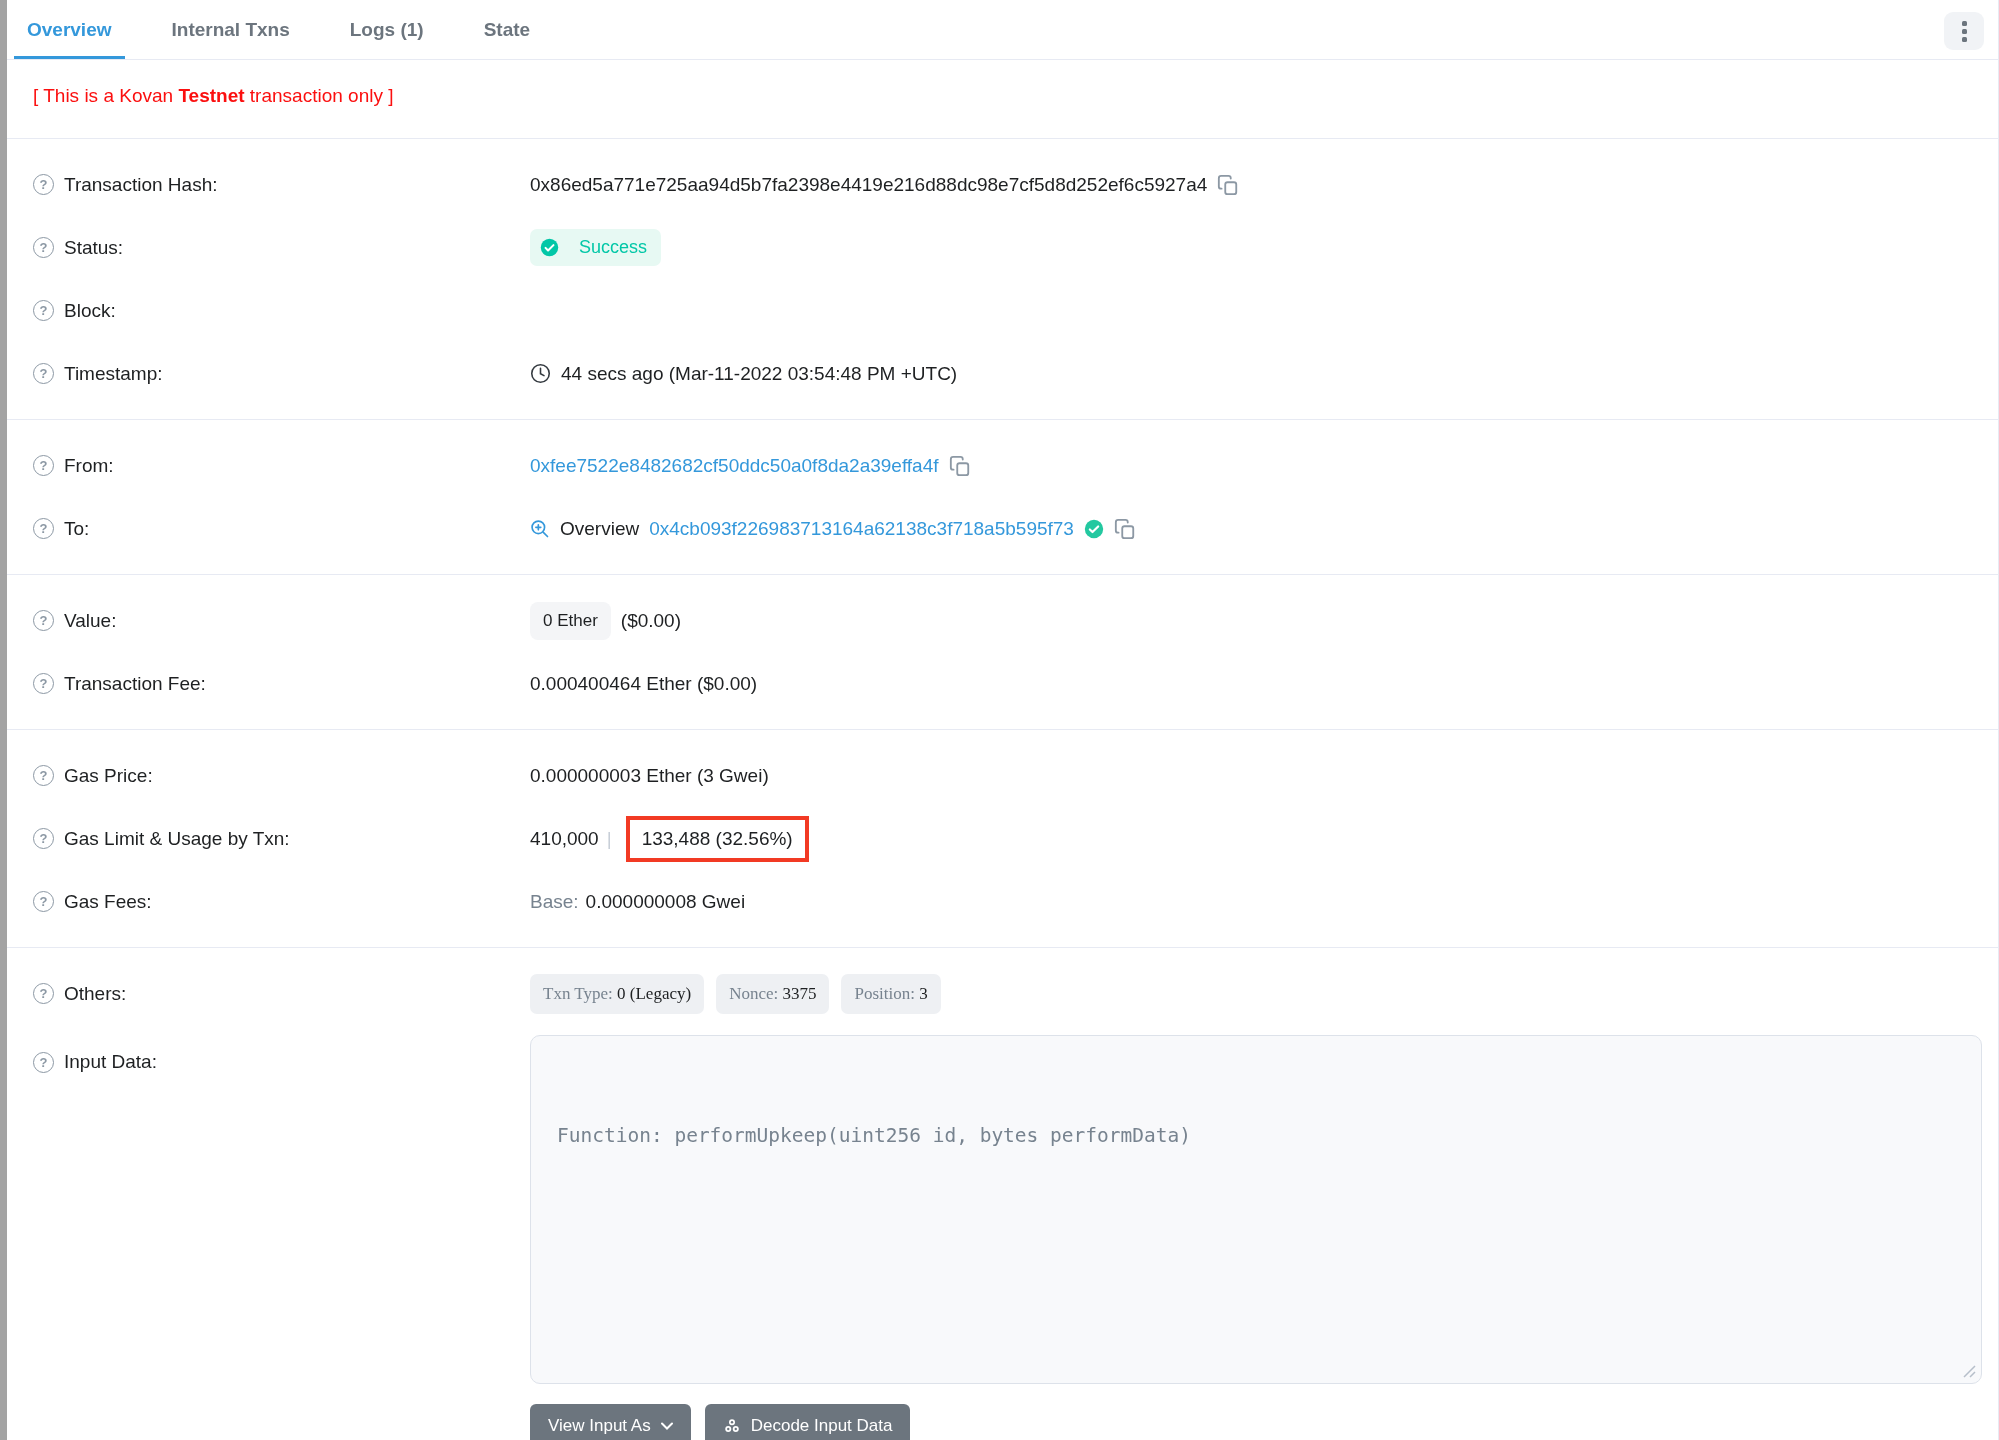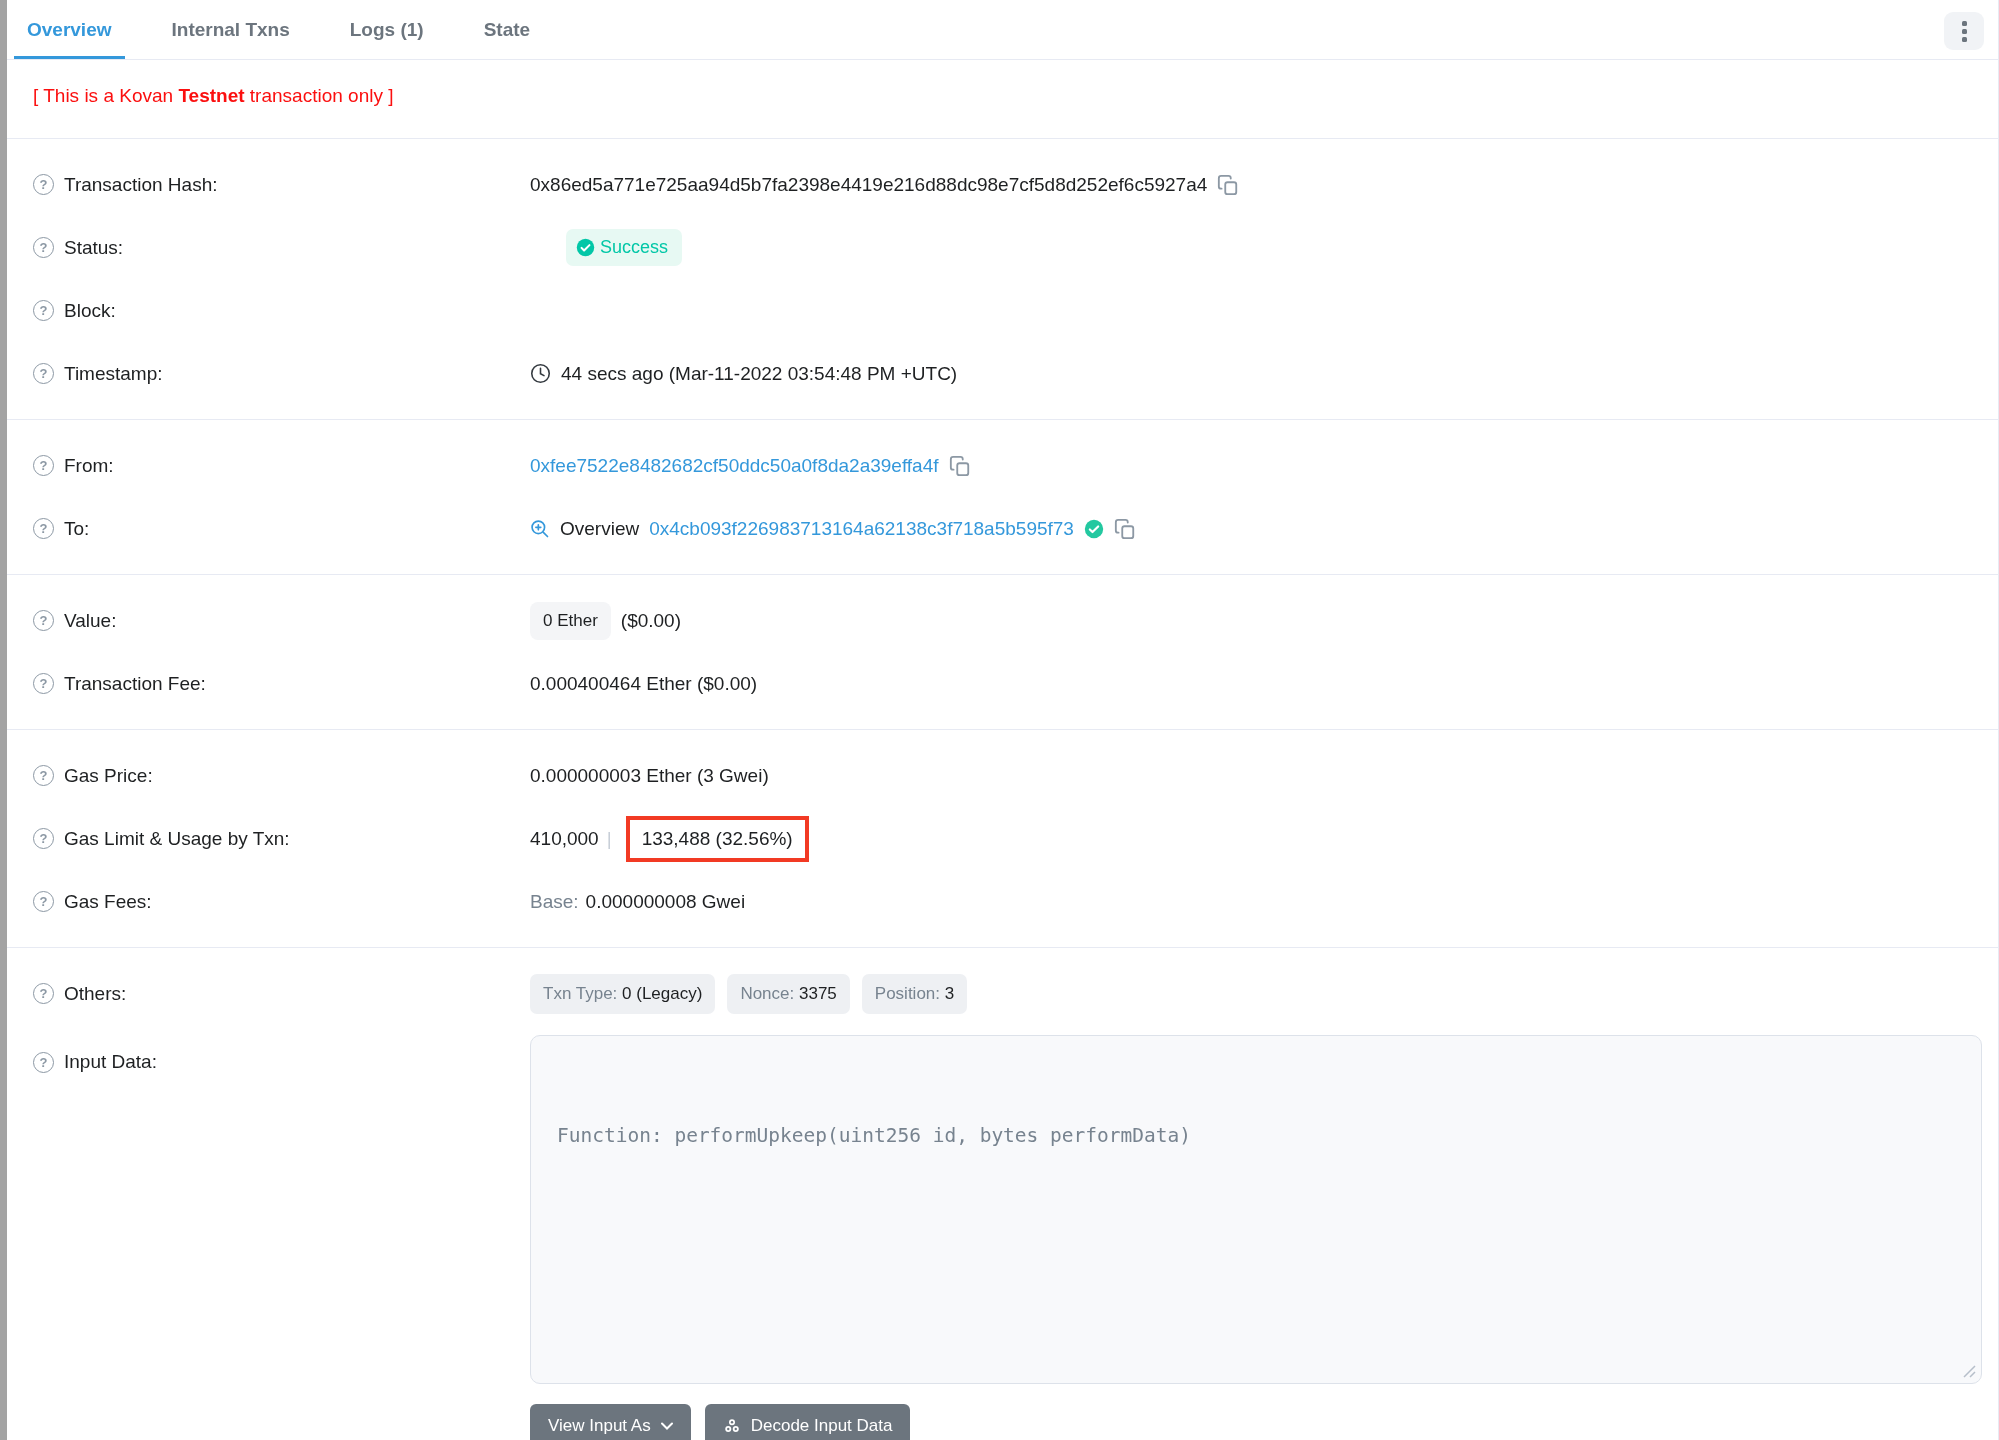--- a/index.html
+++ b/index.html
@@ -30,22 +30,22 @@
   .row.top .lbl { margin-top:16px; }
   .lbl { display:flex; align-items:center; gap:10px; color:#1e2022; }
   .qicon { width:21px; height:21px; border:1.5px solid #8c98a4; border-radius:50%;
     color:#8c98a4; font-size:13px; font-weight:700; display:inline-flex;
     align-items:center; justify-content:center; flex:none; cursor:pointer; }
   .val { display:flex; align-items:center; gap:10px; }
   a.link { color:#3498db; text-decoration:none; cursor:pointer; }
   .icon-btn { display:inline-flex; align-items:center; cursor:pointer; background:none; border:none; padding:0; }
 
   
-  .badge-success { display:inline-flex; align-items:center; gap:5px; background:#e7f9f3;
-    color:#02c7a7; font-size:18px; padding:8px 14px 8px 10px; border-radius:7px;margin-left:36px; }
+  .badge-success { display:inline-flex; align-items:center; gap:20px; background:#e7f9f3;
+    color:#02c7a7; font-size:18px; padding:8px 14px 8px 10px; border-radius:7px; }
   .badge-confirm { background:#eef0f3; color:#77838f; font-size:16px; letter-spacing:.4px;
     padding:10px 16px 10px 26px; margin-left:10px;
     clip-path:polygon(0 0, 100% 0, 100% 100%, 0 100%, 15px 50%); }
   .badge-light { background:#f4f5f7; border-radius:8px; padding:9px 13px; font-size:17px; color:#1e2022; }
   .badge-kv { background:#eef0f3; border-radius:7px; padding:10px 13px; font-size:17px; margin-right:12px; }
   .badge-kv .k { color:#77838f; }
   .badge-kv .v { color:#1e2022; }
 
   .sep-pipe { color:#c8cfd8; margin:0 8px; }
   .hl-red { border:4px solid #f23a24; padding:8px 12px; margin-left:6px; display:inline-block; }
@@ -231,21 +231,21 @@
       </div>
     </div>
   </div>
 
   <div class="section" style="padding-bottom:0;">
     <div class="row">
       <div class="lbl">
           <span class="qicon">?</span>
           <span>Others:</span>
         </div>
-      <div class="val" style="gap:0;">
+      <div class="val" style="gap:0;font-family:Liberation Serif, serif;">
         <span class="badge-kv"><span class="k">Txn Type: </span><span class="v">0 (Legacy)</span></span>
         <span class="badge-kv"><span class="k">Nonce: </span><span class="v">3375</span></span>
         <span class="badge-kv"><span class="k">Position: </span><span class="v">3</span></span>
       </div>
     </div>
 
     <div class="row top" style="margin-top:10px;">
       <div class="lbl">
           <span class="qicon">?</span>
           <span>Input Data:</span>

